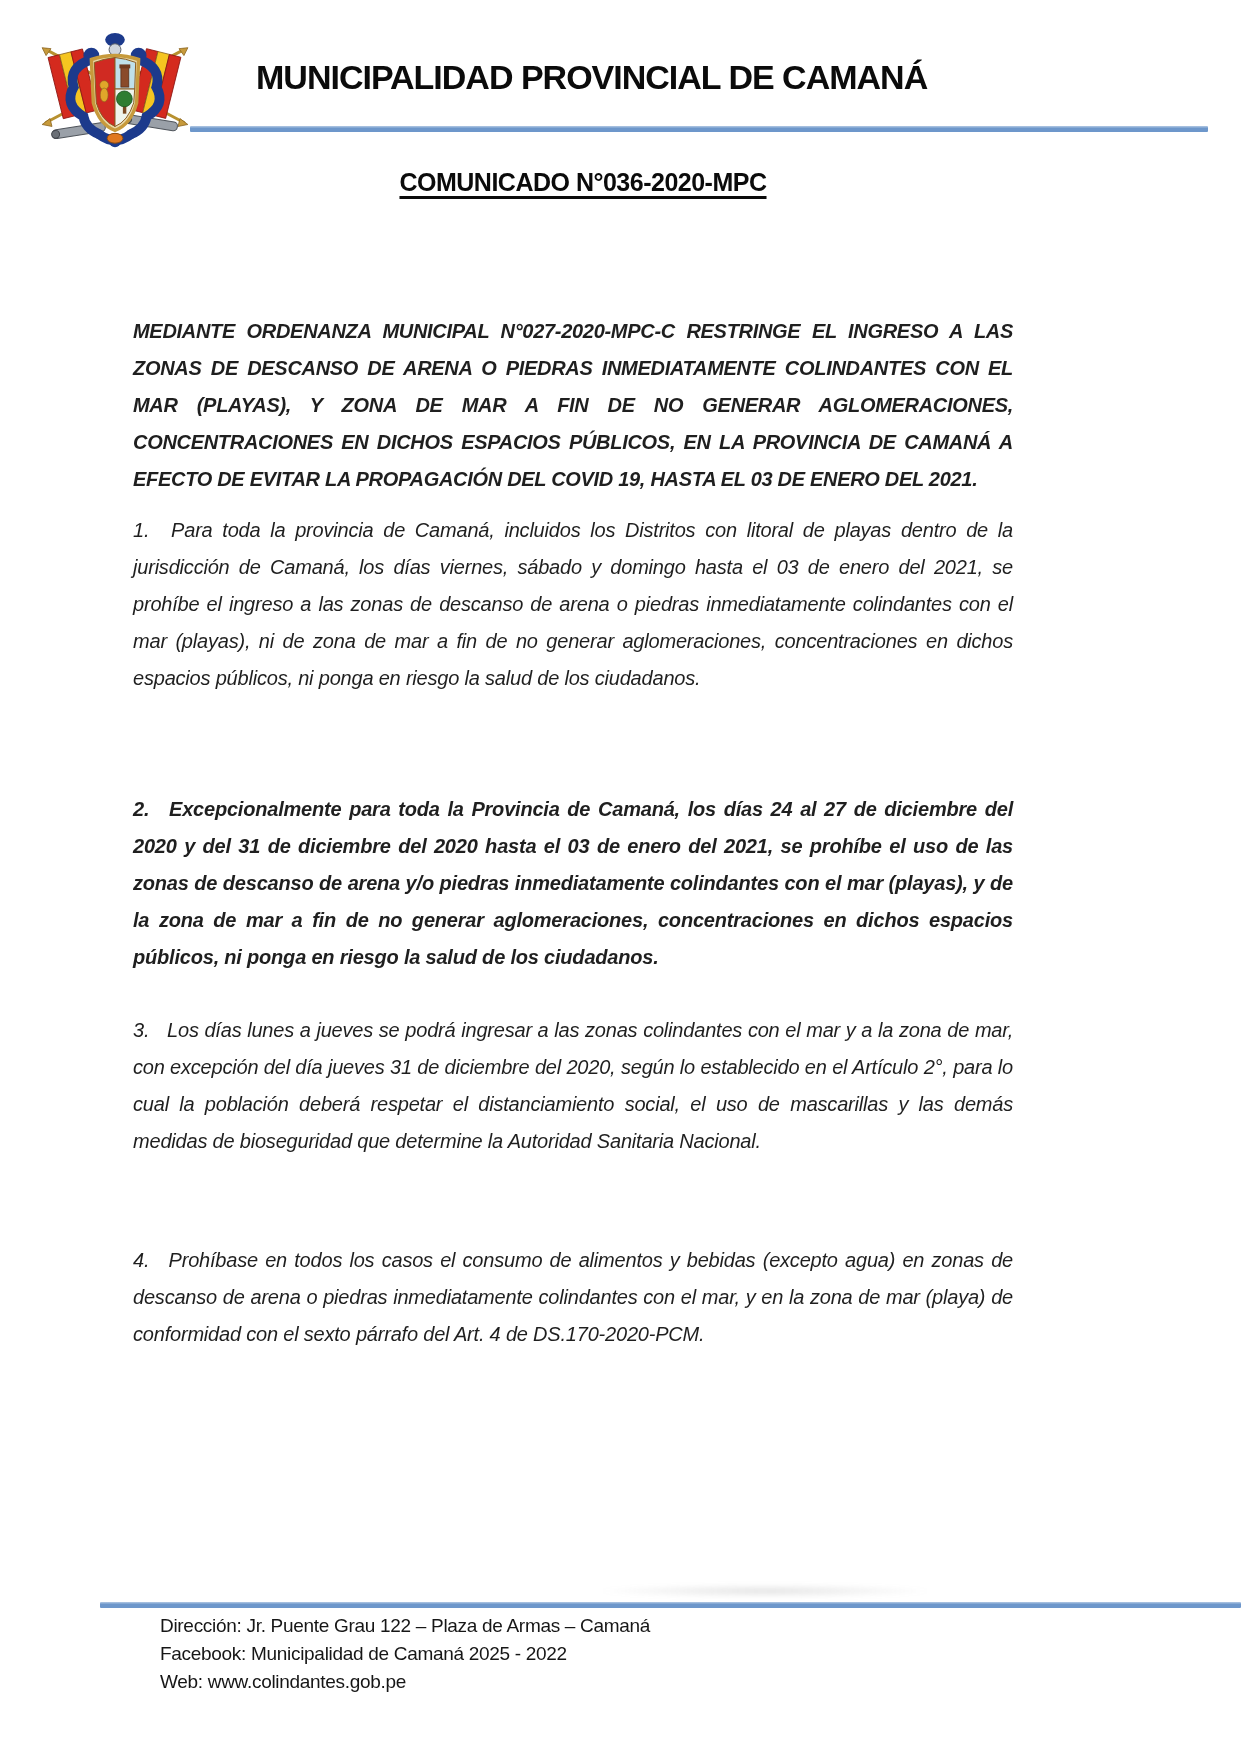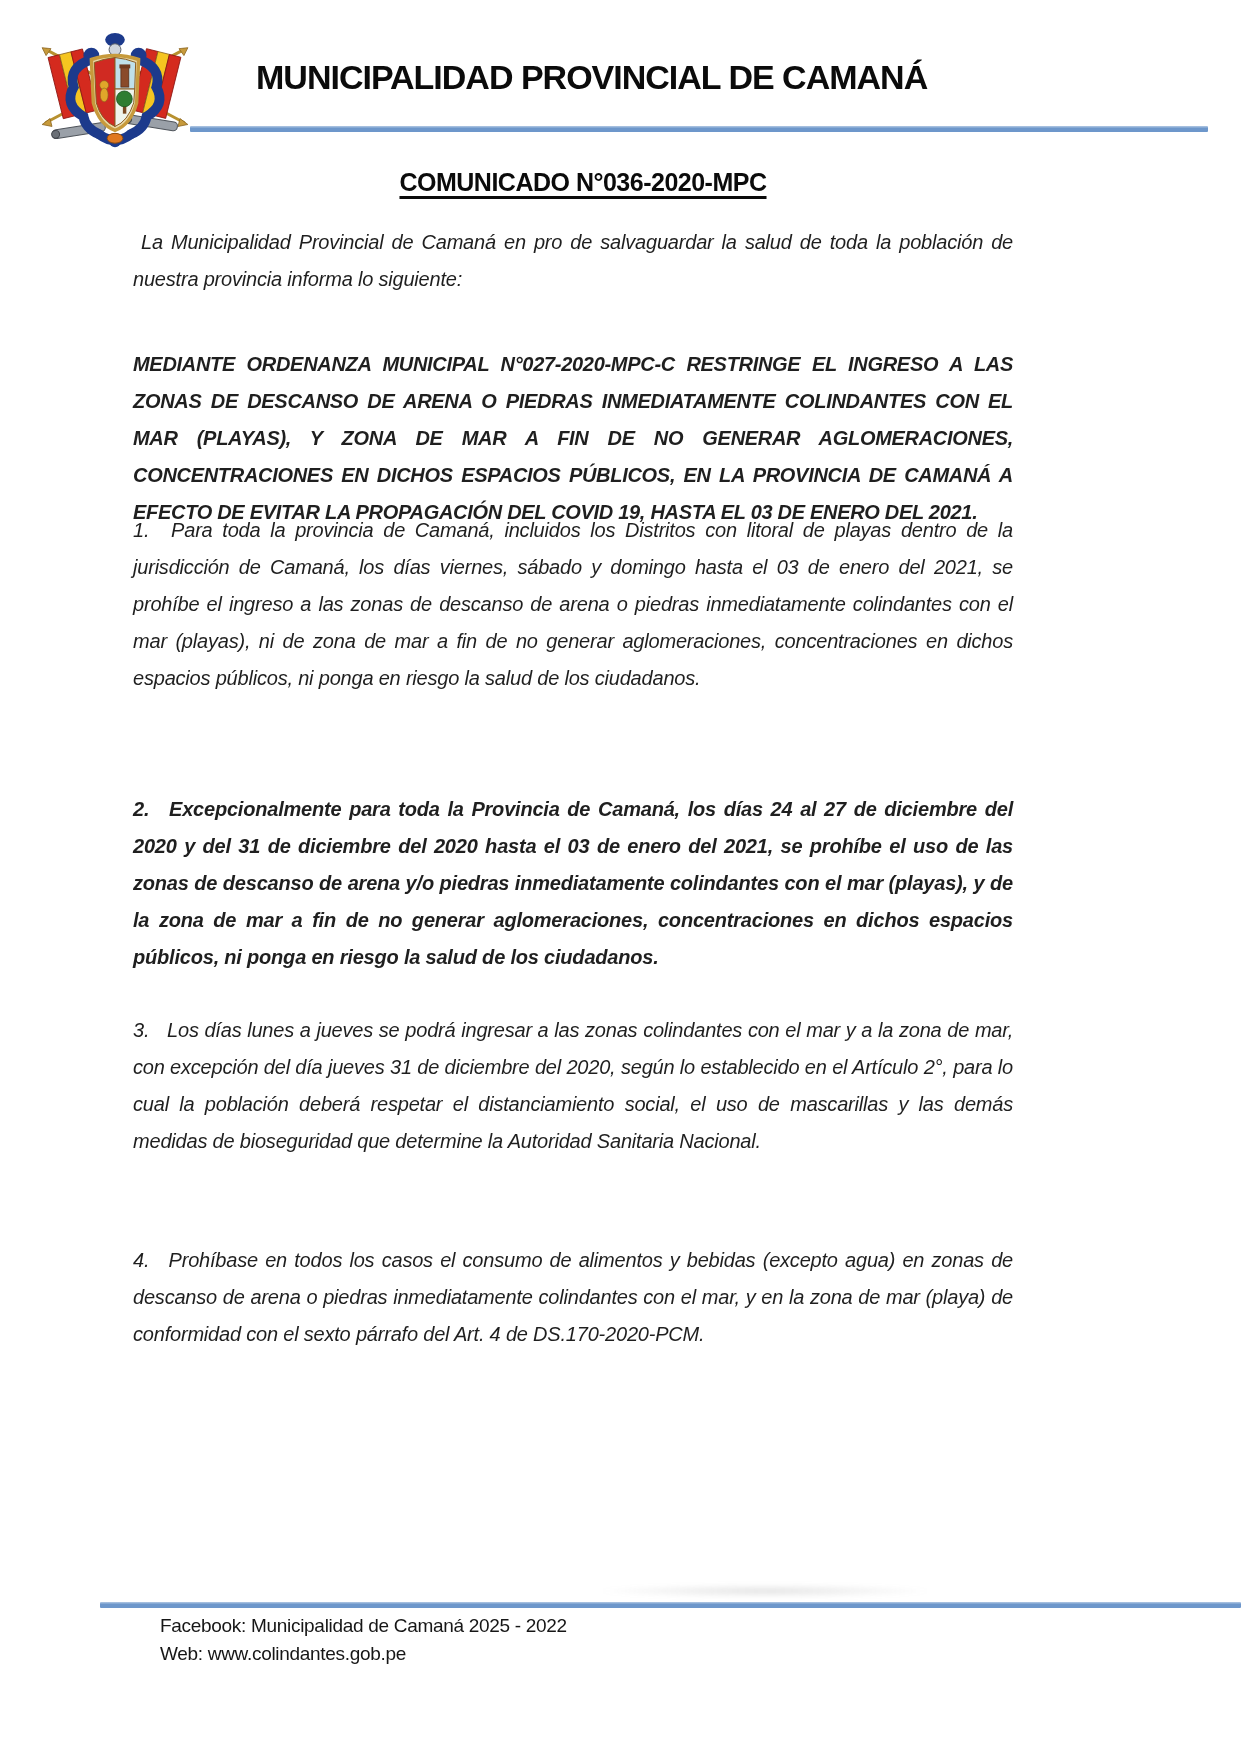--- a/index.html
+++ b/index.html
@@ -39,21 +39,21 @@
     text-underline-offset:5px;
   }
 
   
   .body-par {
     position:absolute; left:133px; width:880px; margin:0;
     font-style:italic; font-size:20px; line-height:37px;
     text-align:justify; color:#1f1f1f; letter-spacing:-0.2px;
   }
   .intro { top:224px; text-indent:8px; }
-  .ordinance { top:346px; font-weight:700; letter-spacing:-0.3px; }
+  .ordinance { top:313px; font-weight:700; letter-spacing:-0.3px; }
   .item-1 { top:512px; }
   .item-2 { top:791px;font-weight:bold; }
   .item-3 { top:1012px; }
   .item-4 { top:1242px; }
   .body-par .num { padding-right:12px; }
 
   
   .footer-rule { left:100px; top:1602px; width:1141px; }
   .footer {
     position:absolute; left:160px; top:1612px;
@@ -145,21 +145,20 @@
     </svg>
   </div>
 
   <h1 class="title">MUNICIPALIDAD PROVINCIAL DE CAMANÁ</h1>
   <div class="rule header-rule"></div>
 
   <h2 class="heading">
     <span>COMUNICADO N°036-2020-MPC</span>
   </h2>
 
-  <p class="body-par intro">La Municipalidad Provincial de Camaná en pro de salvaguardar la salud de toda la población de nuestra provincia informa lo siguiente:</p>
 
   <p class="body-par ordinance">MEDIANTE ORDENANZA MUNICIPAL N°027-2020-MPC-C RESTRINGE EL INGRESO A LAS ZONAS DE DESCANSO DE ARENA O PIEDRAS INMEDIATAMENTE COLINDANTES CON EL MAR (PLAYAS), Y ZONA DE MAR A FIN DE NO GENERAR AGLOMERACIONES, CONCENTRACIONES EN DICHOS ESPACIOS PÚBLICOS, EN LA PROVINCIA DE CAMANÁ A EFECTO DE EVITAR LA PROPAGACIÓN DEL  COVID 19, HASTA EL 03 DE ENERO DEL 2021.</p>
 
   <p class="body-par item-1">
     <span class="num">1.</span>
     <span>Para toda la provincia de Camaná, incluidos los Distritos con litoral de playas dentro de la jurisdicción de Camaná, los días viernes, sábado y domingo hasta el 03 de enero del 2021, se prohíbe el ingreso a las zonas de descanso de arena o piedras inmediatamente colindantes con el mar (playas), ni de zona de mar a fin de no generar aglomeraciones, concentraciones en dichos espacios públicos, ni ponga en riesgo la salud de los ciudadanos.</span>
   </p>
   <p class="body-par item-2">
     <span class="num">2.</span>
     <span>Excepcionalmente para toda la Provincia de Camaná, los días 24 al 27 de diciembre del 2020 y del 31 de diciembre del 2020 hasta el 03 de enero del 2021, se prohíbe el uso de las zonas de descanso de arena y/o piedras inmediatamente colindantes con el mar (playas), y de la zona de mar a fin de no generar aglomeraciones, concentraciones en dichos espacios públicos, ni ponga en riesgo la salud de los ciudadanos.</span>
@@ -169,17 +168,18 @@
     <span>Los días lunes a jueves se podrá ingresar a las zonas colindantes con el mar y a la zona de mar, con excepción del día jueves 31 de diciembre del 2020, según lo establecido en el Artículo 2°, para lo cual la población deberá respetar el distanciamiento social, el uso de mascarillas y las demás medidas de bioseguridad que determine la Autoridad Sanitaria Nacional.</span>
   </p>
   <p class="body-par item-4">
     <span class="num">4.</span>
     <span>Prohíbase en todos los casos el consumo de alimentos y bebidas (excepto agua) en zonas de descanso de arena o piedras inmediatamente colindantes con el mar, y en la zona de mar (playa) de conformidad con el sexto párrafo del Art. 4 de DS.170-2020-PCM.</span>
   </p>
 
   <div class="scan-smudge"></div>
   <div class="rule footer-rule"></div>
   <div class="footer">
+    <div>Dirección: Jr. Puente Grau 122 – Plaza de Armas – Camaná</div>
     <div>Facebook: Municipalidad de Camaná 2025 - 2022</div>
     <div>Web: www.colindantes.gob.pe</div>
   </div>
 
 </div>
 
 </body></html>

